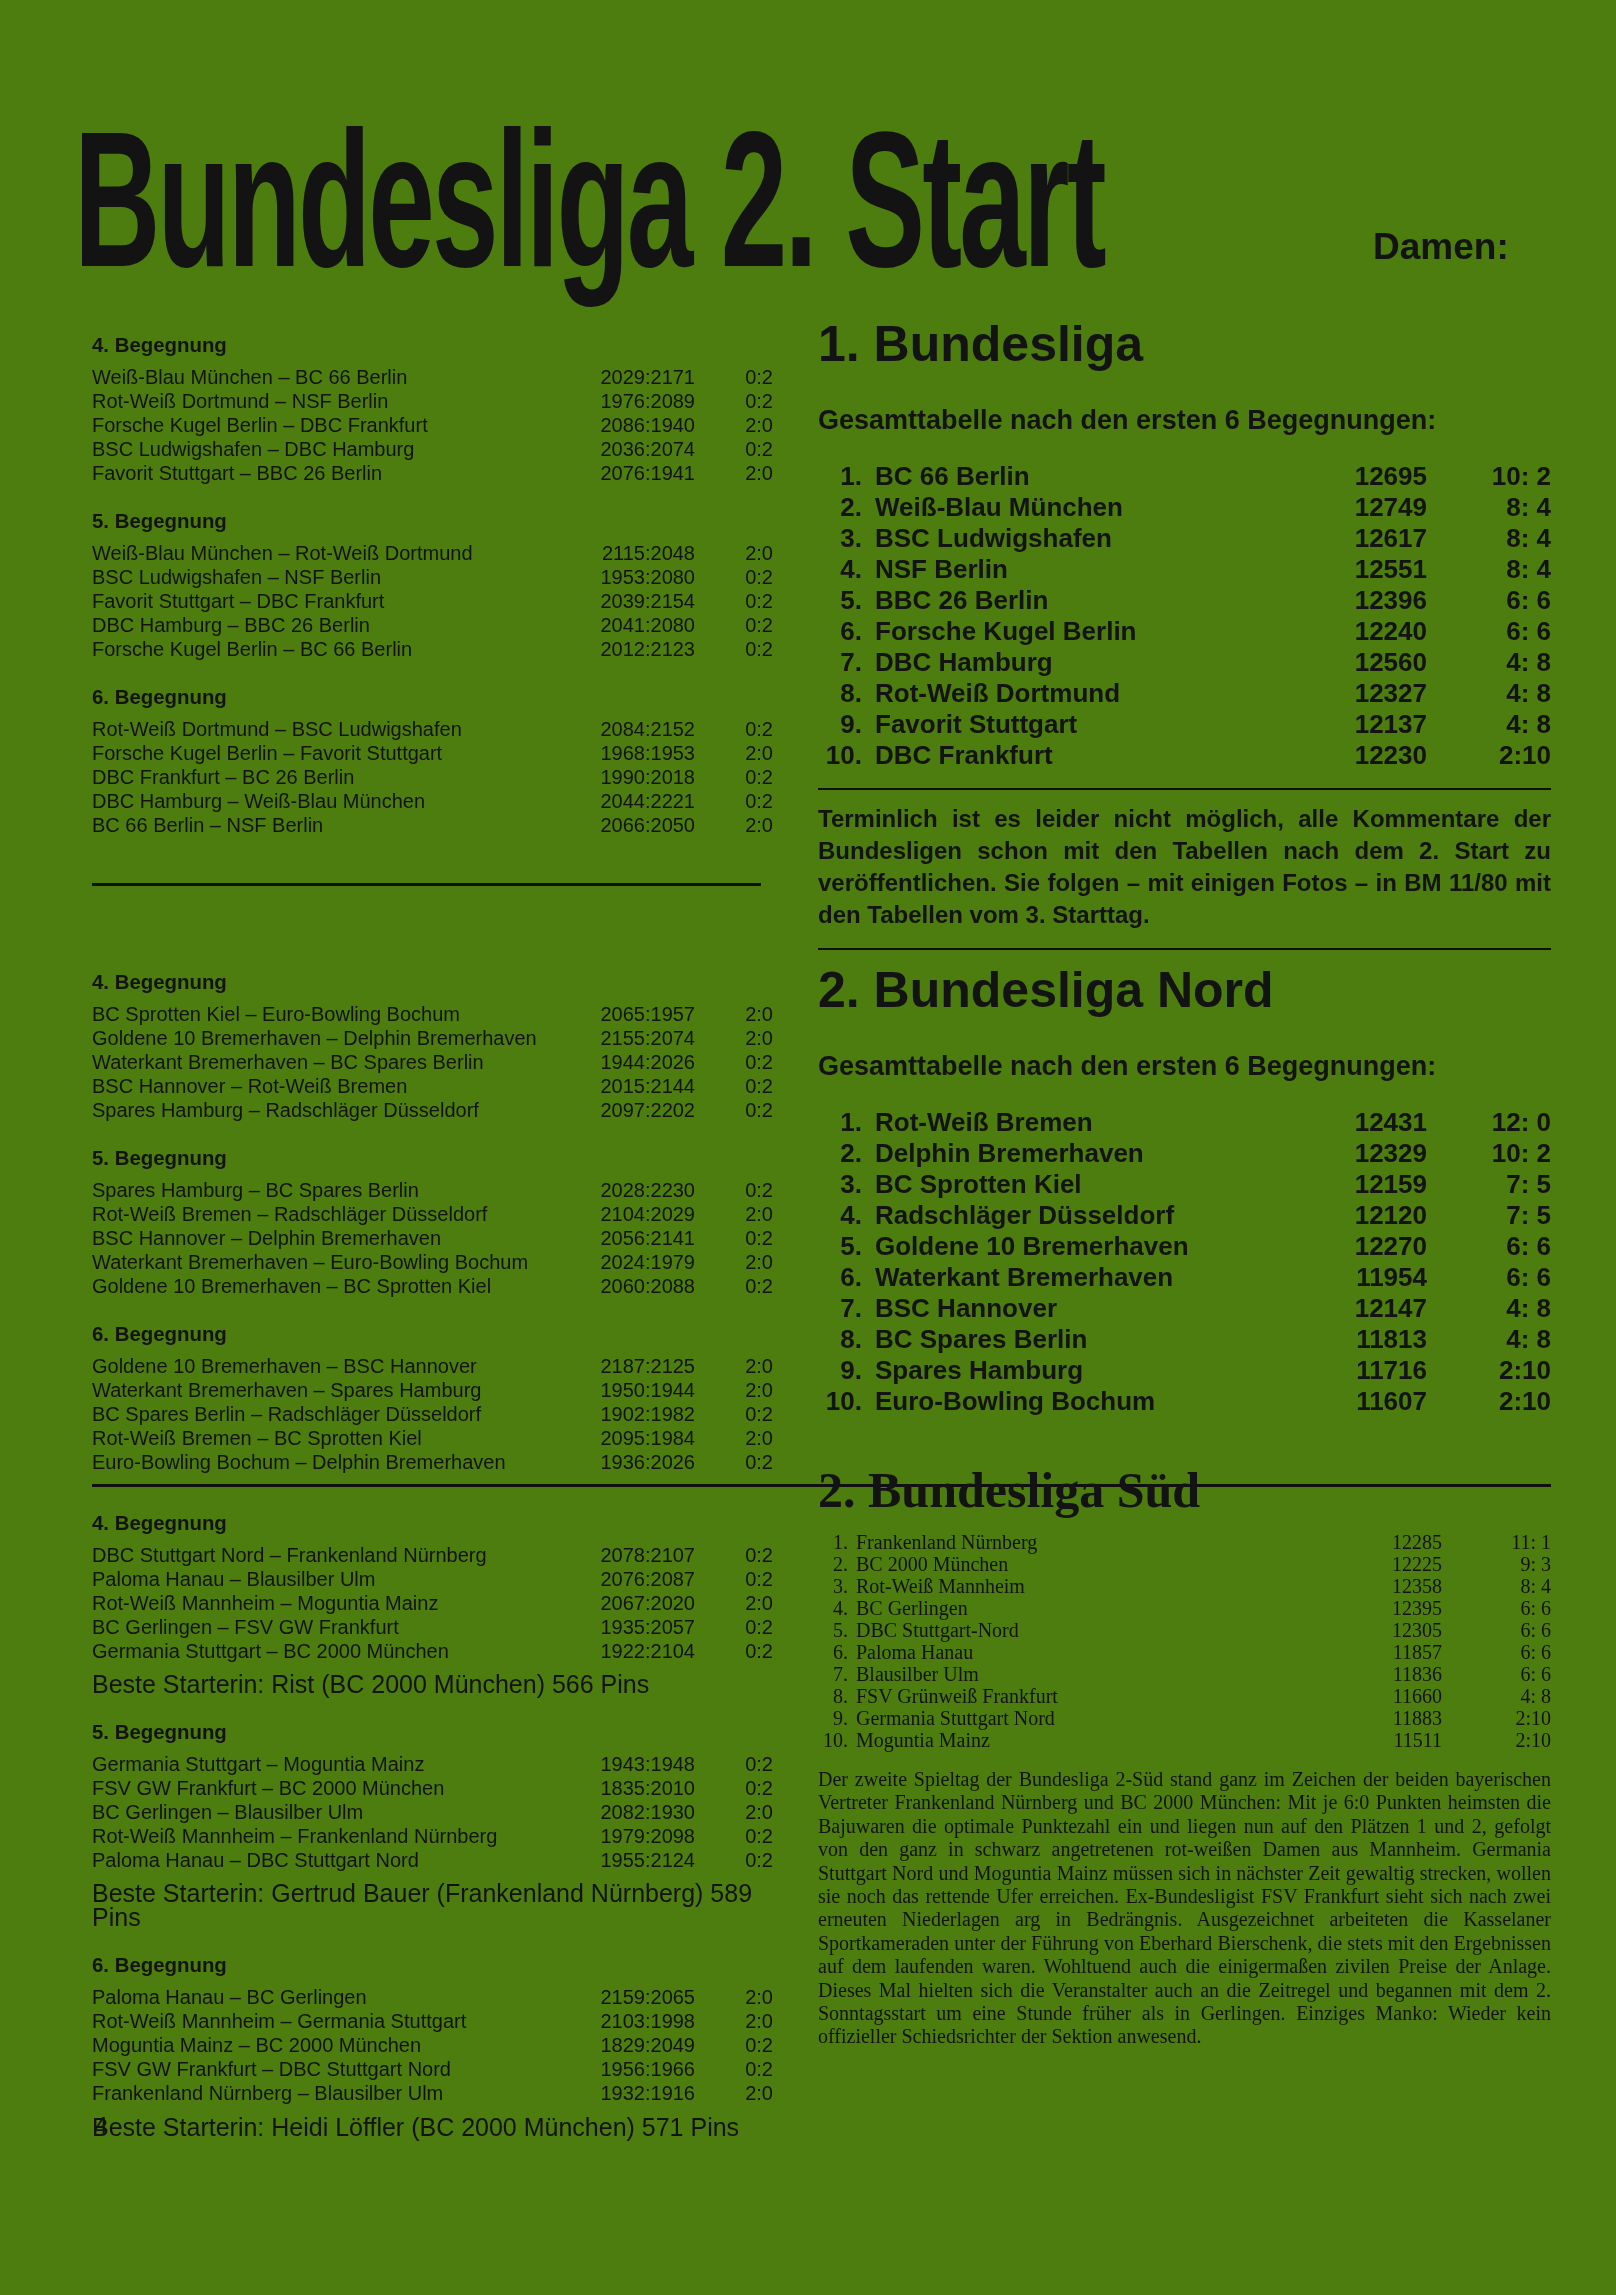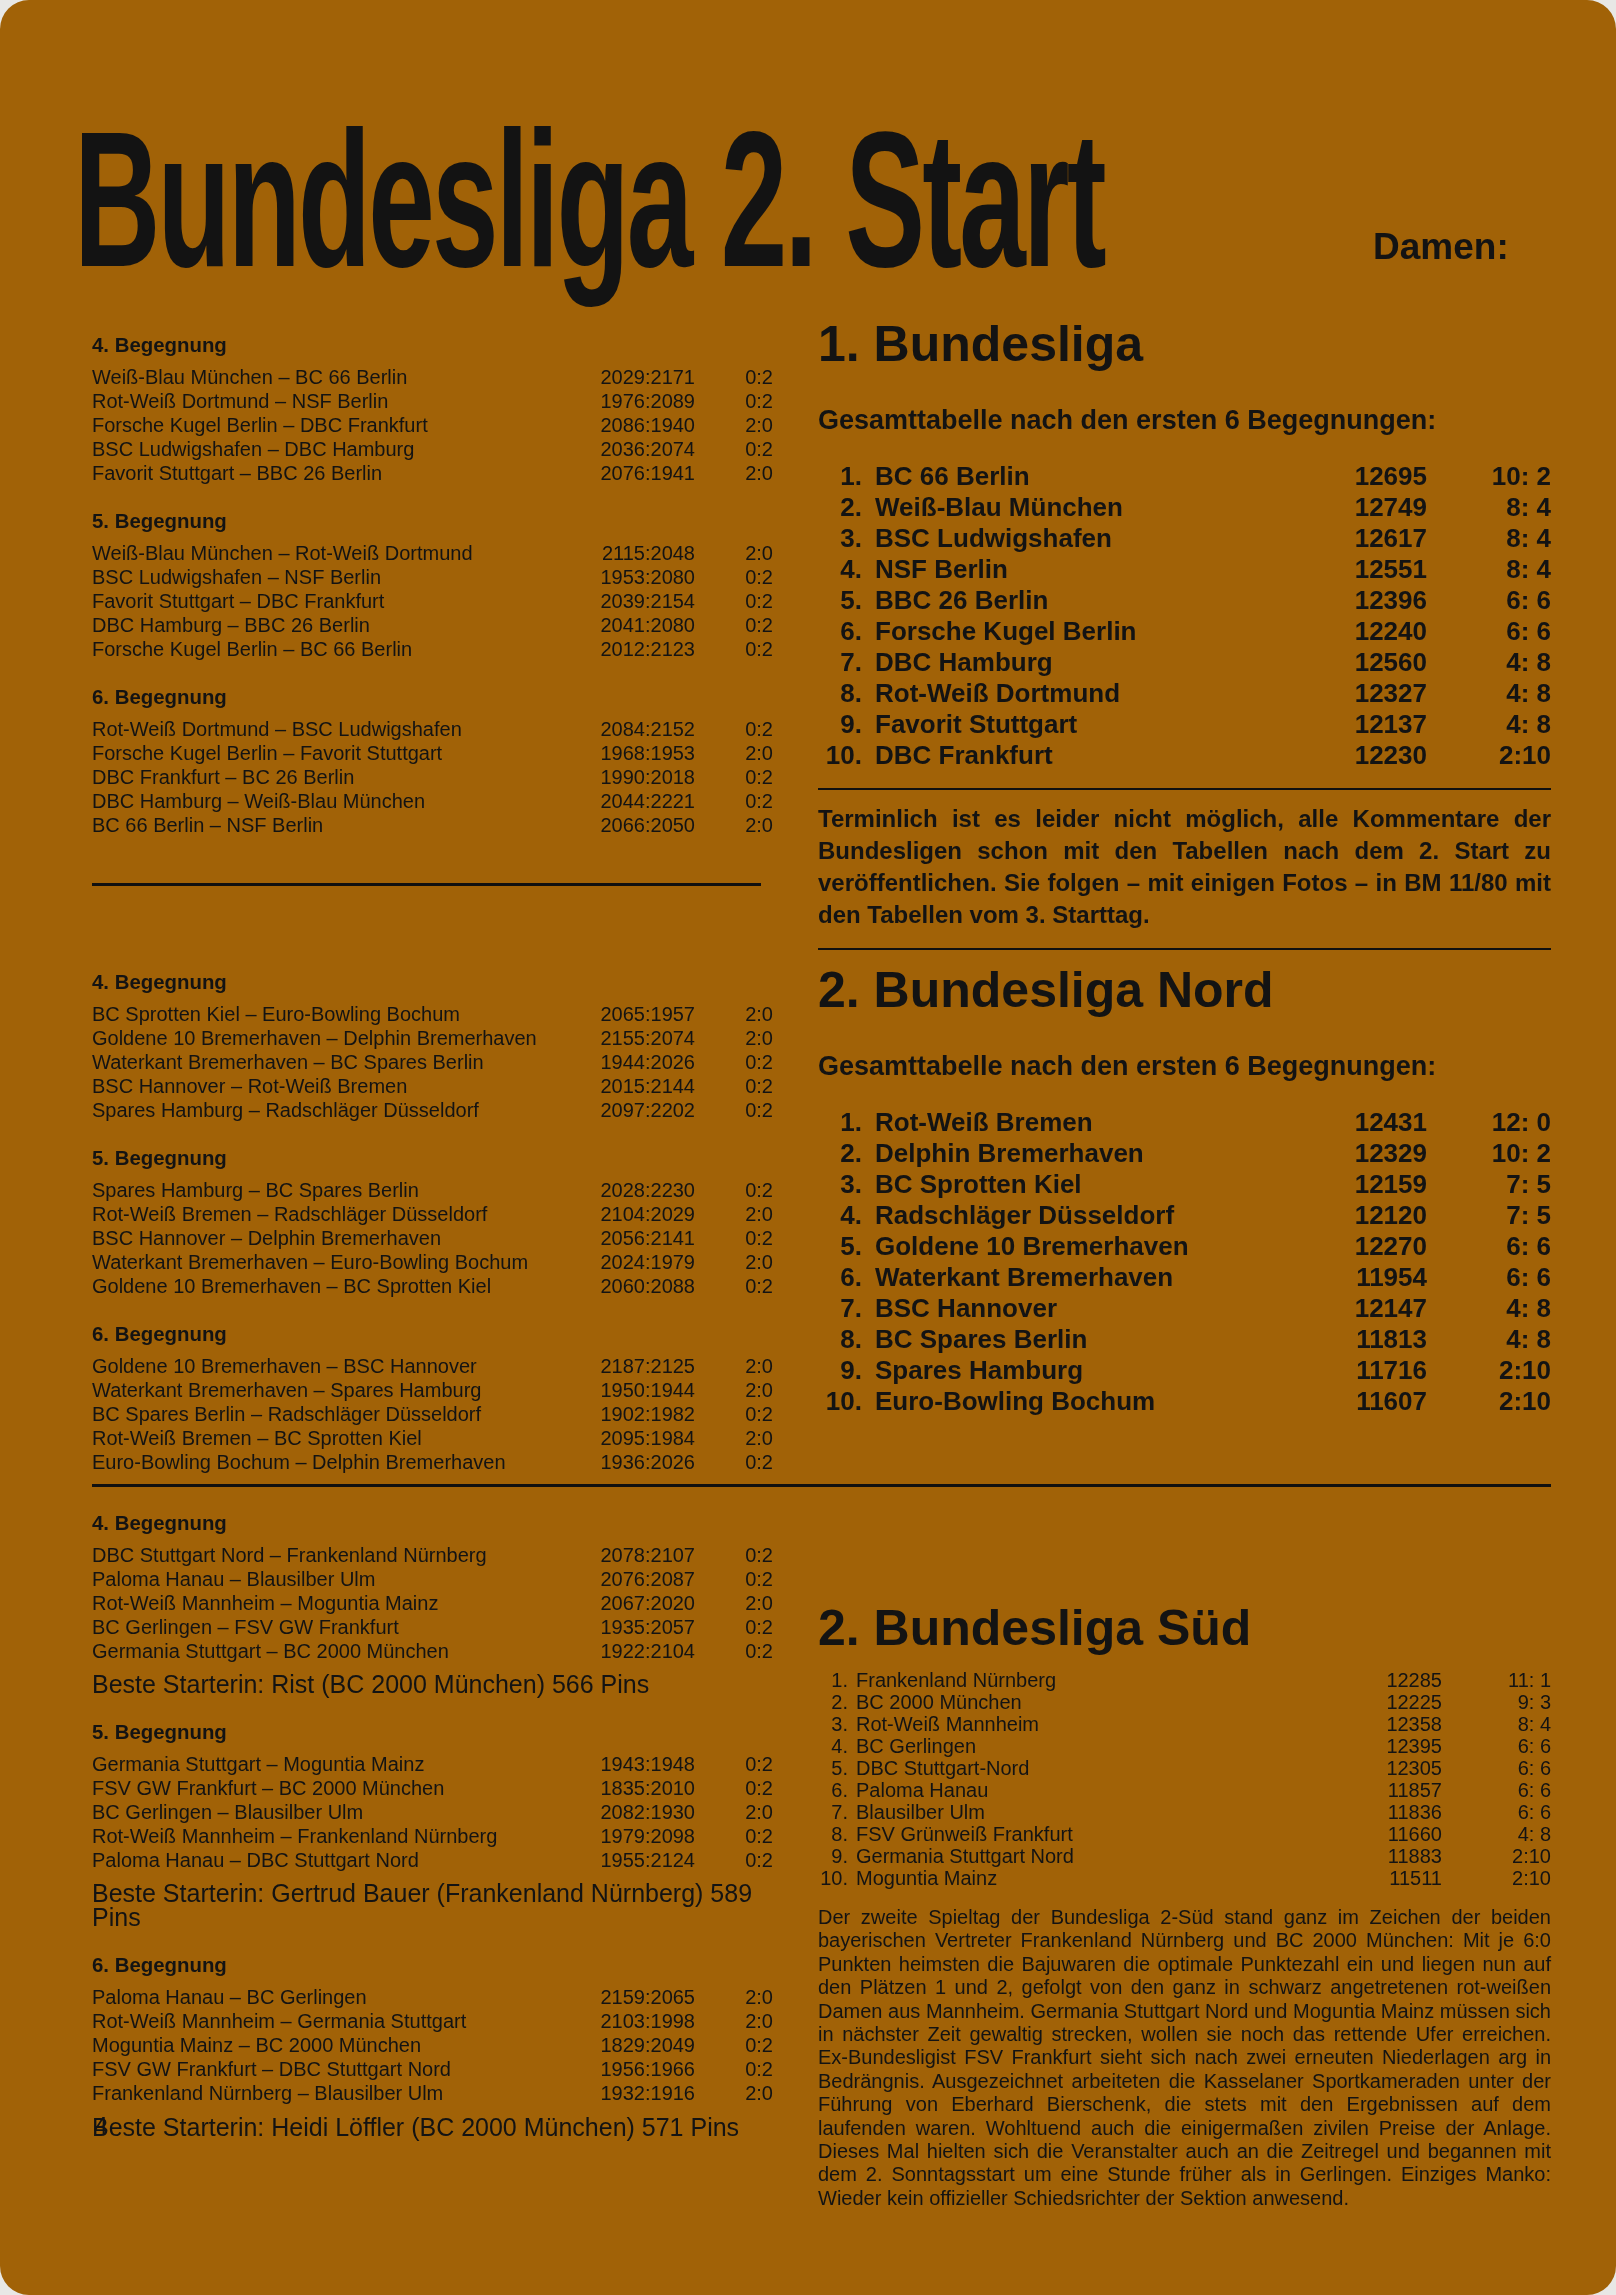--- a/index.html
+++ b/index.html
@@ -1,35 +1,35 @@
 <!DOCTYPE html>
 <html style="font-size:10.6px"><head>
 <meta charset="utf-8">
 <style>
   html,body{margin:0;padding:0;background:#e8e8e6;}
   .page{
-    position:relative;width:1616px;height:2295px;background:#a16207;
-    font-family:"Liberation Sans",sans-serif;color:#131313;overflow:hidden;border-radius:29px;
+    position:relative;width:1616px;height:2295px;background:#4d7c0f;
+    font-family:"Liberation Sans",sans-serif;color:#131313;overflow:hidden;
   }
   
   .masthead-title{
     position:absolute;left:74px;top:98px;margin:0;
     font-size:193px;line-height:1.05;font-weight:bold;letter-spacing:-4.6px;
     transform:scaleX(0.62);transform-origin:left top;white-space:nowrap;
   }
   .tagline{
     position:absolute;left:1357px;top:210px;margin:16px;
     font-size:37px;font-weight:bold;
   }
   
   .col{position:absolute;}
   .col-left-top{left:92px;top:333px;width:681px;}
   .col-right-top{left:818px;top:324px;width:733px;}
   .col-left-bottom{left:92px;top:1511px;width:681px;}
-  .col-right-bottom{left:818px;top:1608px;width:733px;}
+  .col-right-bottom{left:818px;top:1470px;width:733px;font-family:Liberation Serif, serif;}
   
   .match-block{margin:0 0 24px 0;}
   .match-heading{margin:0 0 8px 0;font-size:20.4px;line-height:24px;font-weight:bold;}
   .match-row{display:grid;grid-template-columns:1fr 99px 78px;font-size:20px;line-height:24px;}
   .match-pins{text-align:right;}
   .match-result{text-align:right;}
   .best-line{margin:9.2px 0 0 0;font-size:25px;line-height:24px;}
   .left-rule{border:0;height:2.6px;background:#101010;width:669px;margin:46px 0 84px 0;}
   
   .league-heading{margin:0;font-size:50px;line-height:41px;font-weight:bold;}

